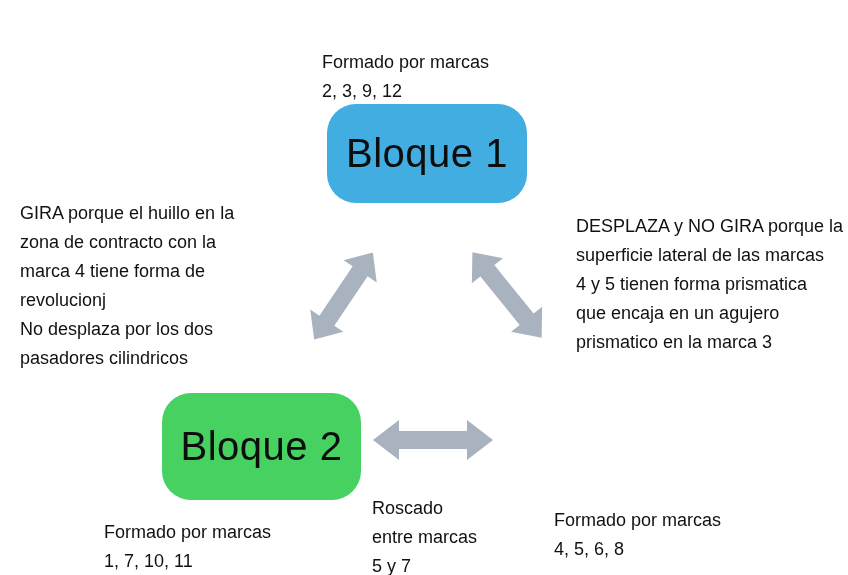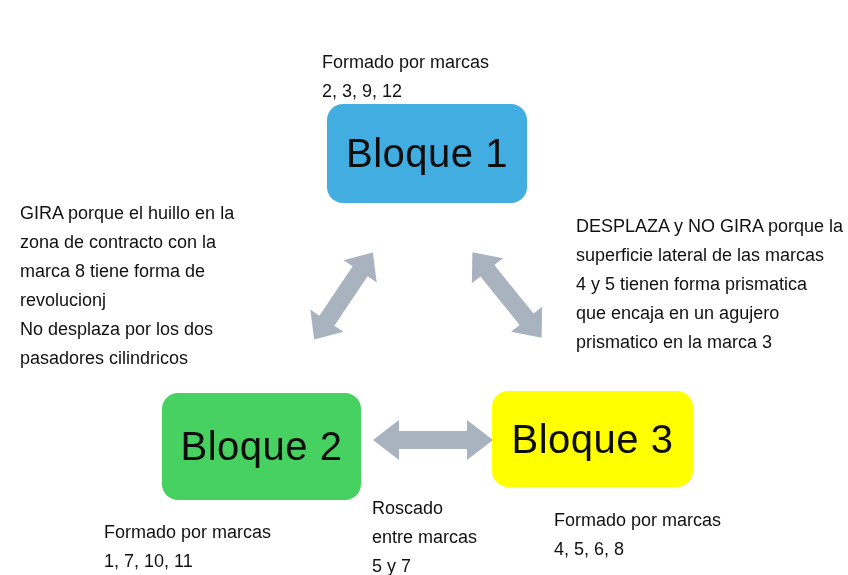--- a/index.html
+++ b/index.html
@@ -18,21 +18,21 @@
   }
   .note {
     position: absolute;
     font-size: 18px;
     line-height: 29px;
     white-space: pre-line;
     color: var(--text, #111111);
   }
   .block {
     position: absolute;
-    border-radius: 16px;
+    border-radius: 29px;
     display: flex;
     align-items: center;
     justify-content: center;
     font-size: 40px;
     color: #0d0d0d;
     letter-spacing: 0.5px;
   }
   .block-1 { left: 327px; top: 104px;  width: 200px; height: 99px; background: var(--block1-bg, #41ade0); }
   .block-2 { left: 162px; top: 393px;  width: 199px; height: 107px; background: var(--block2-bg, #46d160); }
   .block-3 { left: 492px; top: 391px;  width: 201px; height: 96px; background: var(--block3-bg, #ffff00); }
@@ -60,21 +60,21 @@
 
   <div class="note note-top">Formado por marcas
 2, 3, 9, 12</div>
 
   <div class="block block-1">
     <span>Bloque 1</span>
   </div>
 
   <div class="note note-left">GIRA porque el huillo en la
 zona de contracto con la
-marca 8 tiene forma de
+marca 4 tiene forma de
 revolucionj
 No desplaza por los dos
 pasadores cilindricos</div>
 
   <div class="note note-right">DESPLAZA y NO GIRA porque la
 superficie lateral de las marcas
 4 y 5 tienen forma prismatica
 que encaja en un agujero
 prismatico en la marca 3</div>
 
@@ -87,23 +87,20 @@
   </svg>
 
   <div class="block block-2">
     <span>Bloque 2</span>
   </div>
 
   <svg class="arrow arrow-2-3" width="120" height="44" viewBox="0 0 120 44" preserveAspectRatio="none">
     <polygon points="0,22 26,2 26,13 94,13 94,2 120,22 94,42 94,31 26,31 26,42"></polygon>
   </svg>
 
-  <div class="block block-3">
-    <span>Bloque 3</span>
-  </div>
 
   <div class="note note-b2">Formado por marcas
 1, 7, 10, 11</div>
 
   <div class="note note-roscado">Roscado
 entre marcas
 5 y 7</div>
 
   <div class="note note-b3">Formado por marcas
 4, 5, 6, 8</div>

